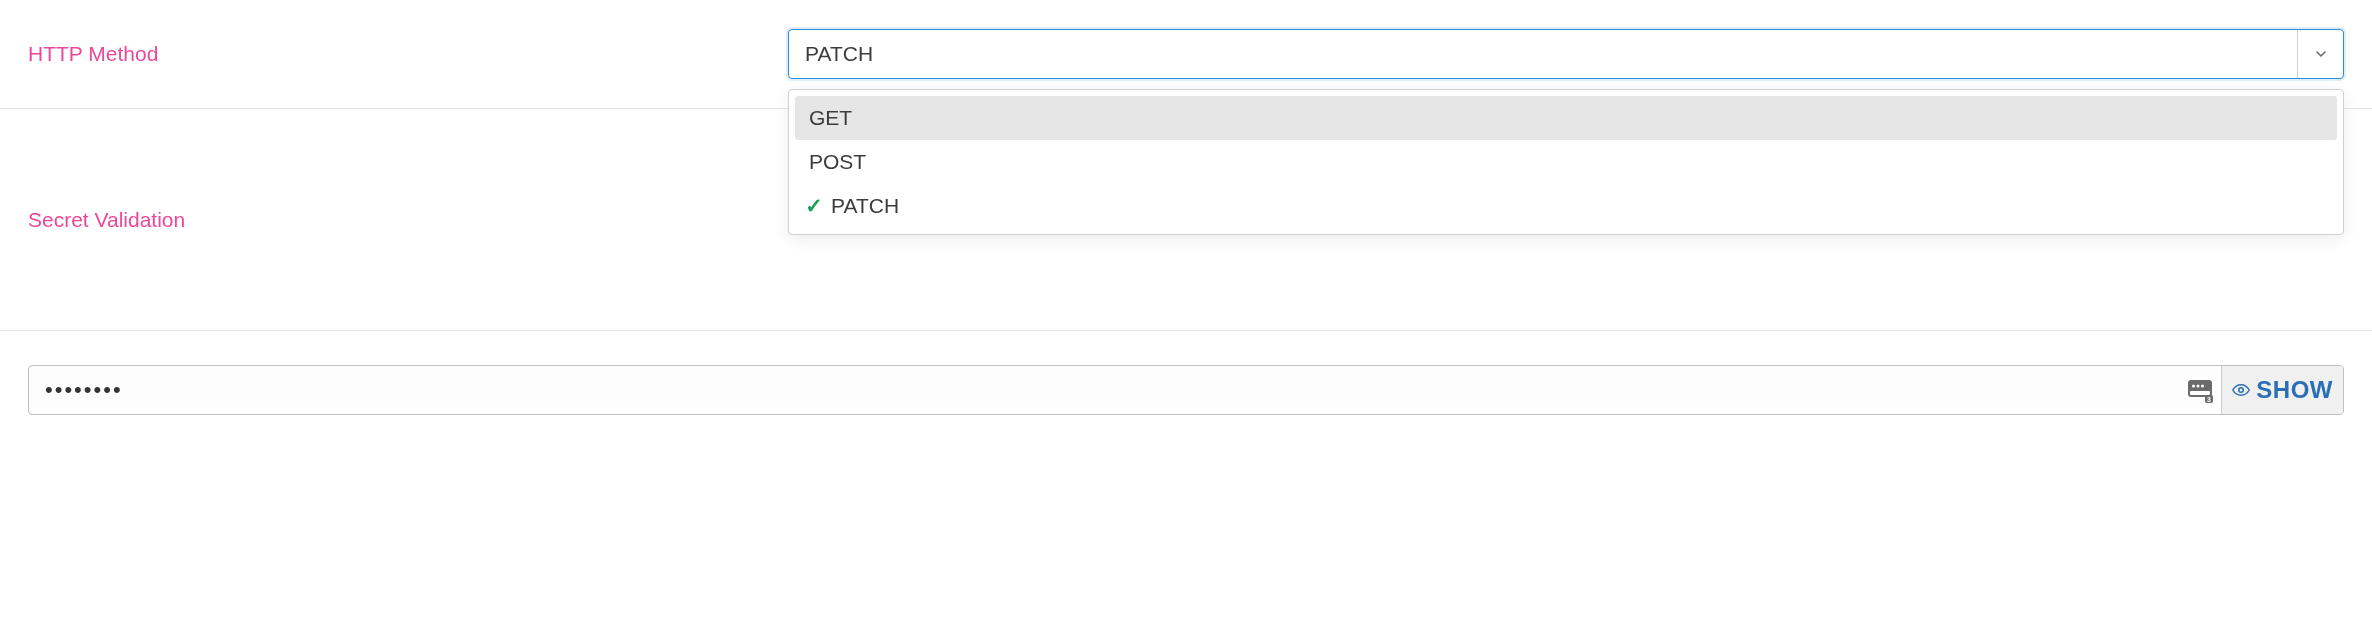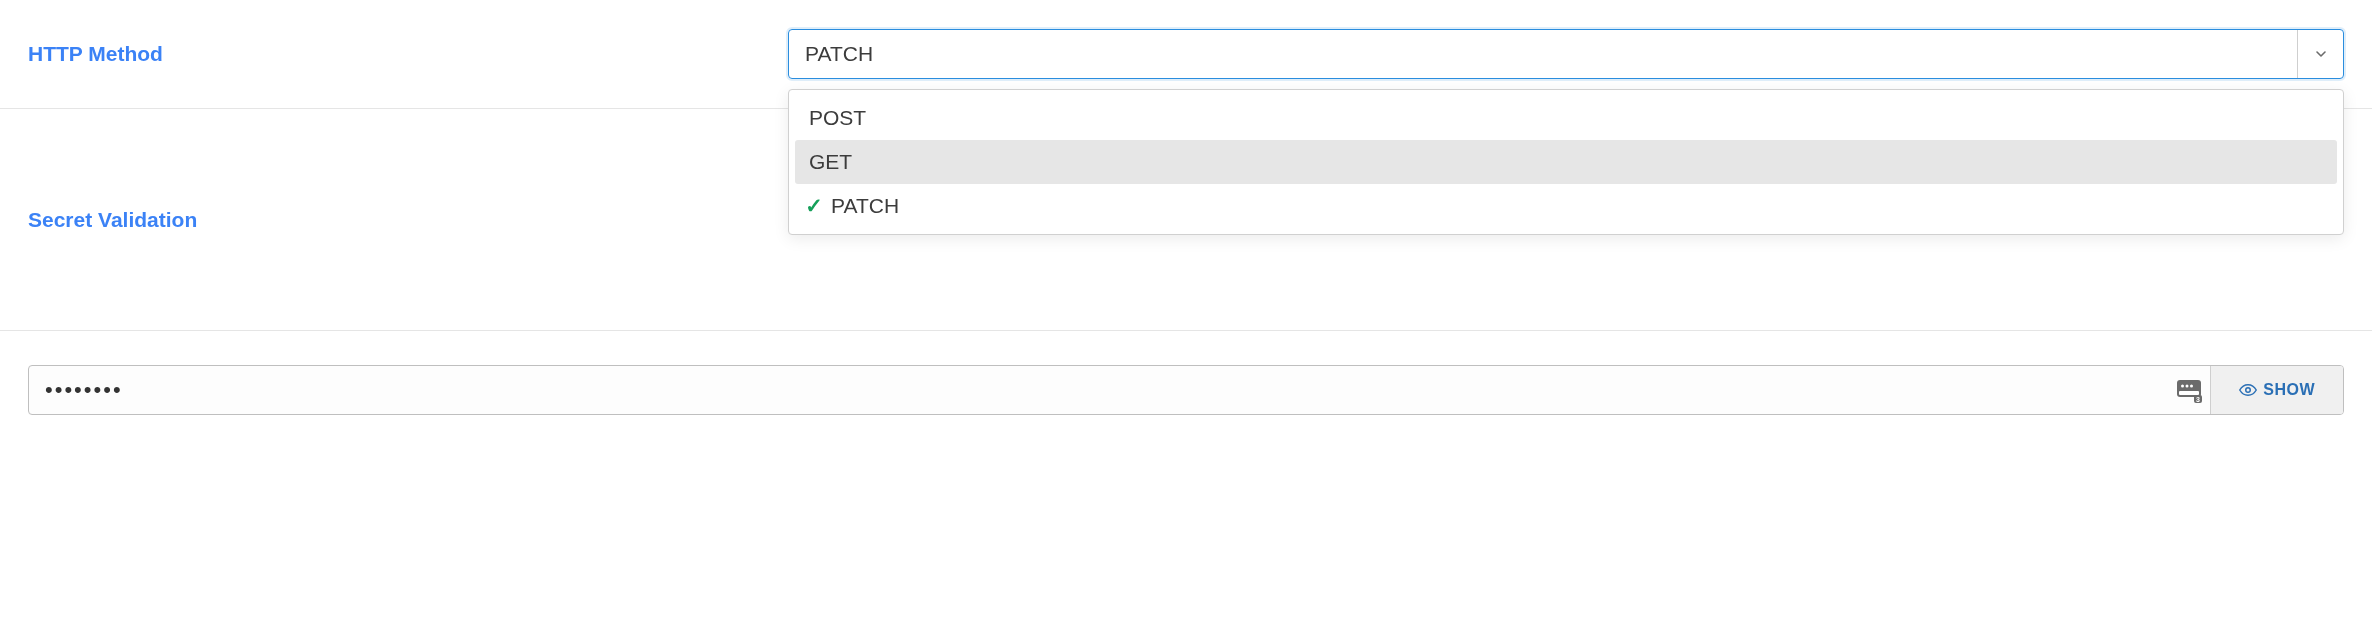--- a/index.html
+++ b/index.html
@@ -16,22 +16,22 @@
     border-bottom: 1px solid #e5e5e5;
     padding: 24px 28px;
     min-height: 109px;
     position: relative;
   }
   .row:nth-of-type(2) { min-height: 222px; }
   .row:last-of-type { border-bottom: none; min-height: 118px; }
   .label-col {
     width: 760px;
     flex: 0 0 760px;
-    color: #3b82f6;
-    font-weight: 700;
+    color: #ec4899;
+    font-weight: 400;
   }
   .field-col {
     flex: 1;
     position: relative;
     display: flex;
   }
   .select-box {
     flex: 1;
     display: flex;
     align-items: center;
@@ -105,54 +105,54 @@
     height: 34px;
     display: flex;
     align-items: center;
     justify-content: center;
     margin-right: 4px;
   }
   .show-btn {
     display: flex;
     align-items: center;
     gap: 6px;
-    padding: 0 28px;
+    padding: 0 10px;
     height: 100%;
     background: #f0f0f0;
     border-left: 1px solid #cfcfcf;
     color: #2a6fb5;
     font-weight: 700;
-    font-size: 16px;
+    font-size: 24px;
     letter-spacing: 0.5px;
   }
   .show-btn svg { stroke: #2a6fb5; }
 </style>
 </head>
 <body>
 
 <div class="row">
   <div class="label-col">HTTP Method</div>
   <div class="field-col">
     <div class="select-box">
       <div class="select-value">PATCH</div>
       <div class="select-chevron-wrap">
         <svg width="16" height="16" viewBox="0 0 24 24" fill="none" stroke="#6b6b6b" stroke-width="2.4" stroke-linecap="round" stroke-linejoin="round">
             <polyline points="6 9 12 15 18 9"></polyline>
           </svg>
       </div>
     </div>
 
     <div class="dropdown">
+      <div class="dropdown-item hover">
+        <span class="check">✓</span>
+        <span class="label">GET</span>
+      </div>
       <div class="dropdown-item">
         <span class="check">✓</span>
         <span class="label">POST</span>
-      </div>
-      <div class="dropdown-item hover">
-        <span class="check">✓</span>
-        <span class="label">GET</span>
       </div>
       <div class="dropdown-item selected">
         <span class="check">✓</span>
         <span class="label">PATCH</span>
       </div>
     </div>
   </div>
 </div>
 
 <div class="row">

